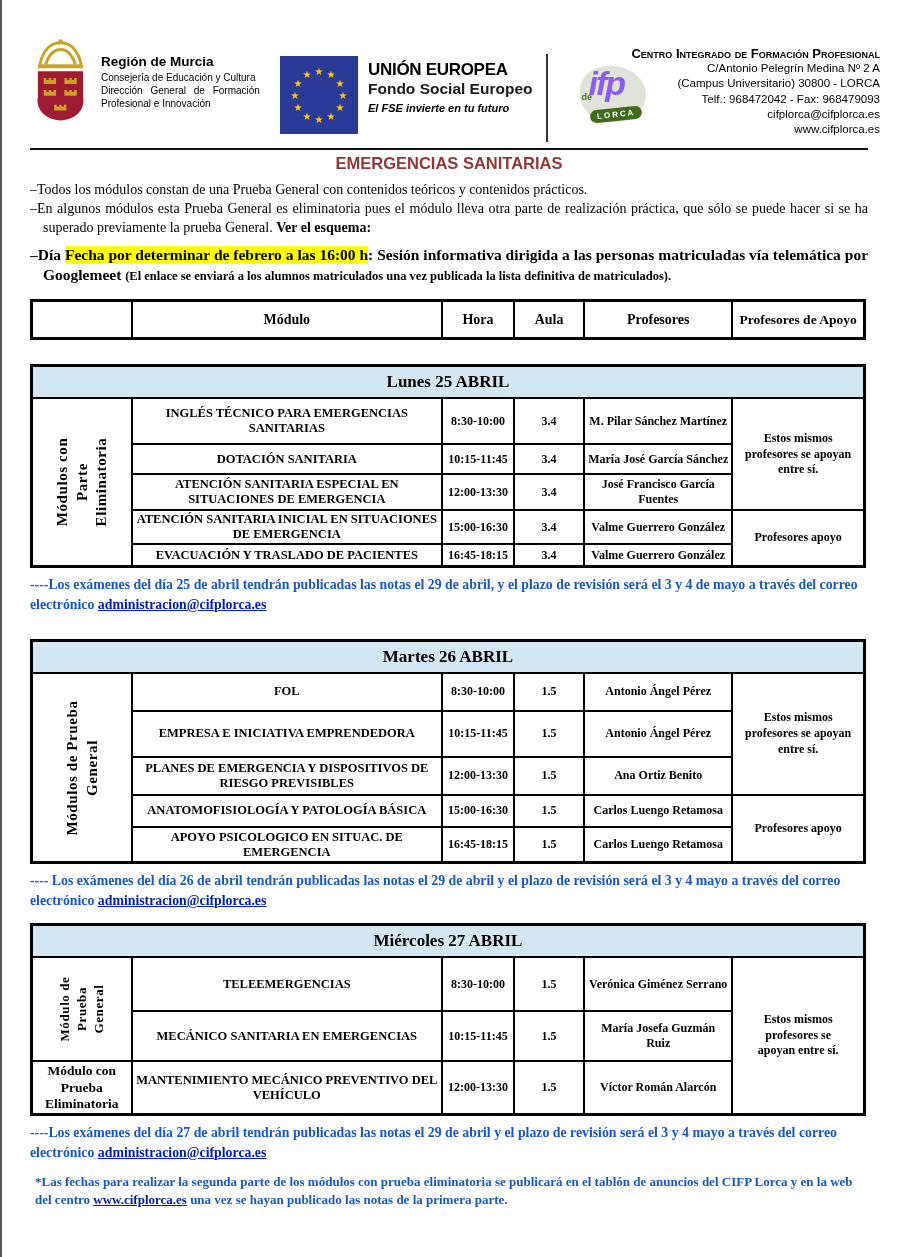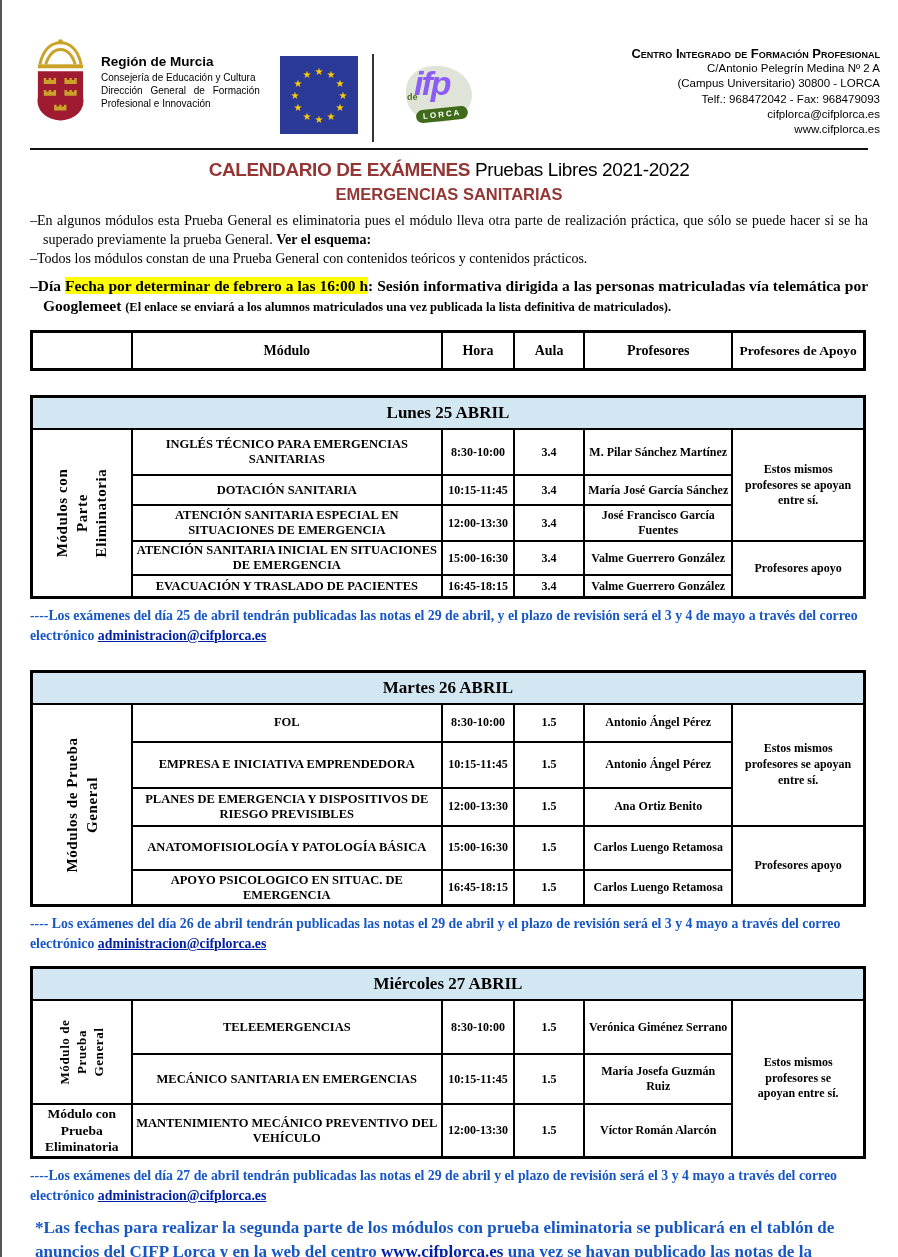--- a/index.html
+++ b/index.html
@@ -67,21 +67,21 @@
   .support.pad{padding:0 14px;}
   .rotcell{position:relative;padding:0;border-right-width:3px;}
   .rot{position:absolute;left:50%;top:50%;transform:translate(-50%,-50%) rotate(-90deg);
        white-space:pre-line;text-align:center;font-weight:bold;font-size:15px;line-height:1.3;letter-spacing:0.6px;}
   .w170{width:170px;} .w205{width:205px;} .w105{width:105px;font-size:13px;}
   .elim{font-size:13.5px;text-align:left;padding-left:4px;white-space:pre-line;line-height:1.2;border-right-width:3px;}
 
   
   .note{margin:7px 30px 0;color:#1757c4;font-weight:bold;font-size:13.8px;line-height:1.45;}
   .note a,.footer a{color:#0021a5;text-decoration:underline;font-weight:bold;}
-  .footer{margin:10px 30px 0;padding-left:5px;color:#1757c4;font-weight:bold;font-size:17px;line-height:1.4;}
+  .footer{margin:10px 30px 0;padding-left:5px;color:#1757c4;font-weight:bold;font-size:13px;line-height:1.4;}
 </style>
 </head>
 <body>
 
 <div class="page">
   <div class="edge-line"></div>
 
   <div class="hdr">
     <div class="murcia">
       <svg width="62" height="90" viewBox="0 0 62 90">
@@ -119,20 +119,25 @@
             <text x="60" y="55">★</text>
             <text x="51" y="64">★</text>
           <text x="39" y="67">★</text>
             <text x="27" y="64">★</text>
             <text x="18" y="55">★</text>
           <text x="15" y="43">★</text>
             <text x="18" y="31">★</text>
             <text x="27" y="22">★</text>
         </g>
       </svg>
+      <div class="eu-text">
+        <div class="eu-title">UNIÓN EUROPEA</div>
+        <div class="eu-sub">Fondo Social Europeo</div>
+        <div class="eu-tag">El FSE invierte en tu futuro</div>
+      </div>
     </div>
 
     <div class="vdivider"></div>
 
     <div class="cifp">
       <div class="cifp-logo">
         <div class="cifp-blob"></div>
         <div class="cifp-de">de</div>
         <div class="cifp-ifp">ifp</div>
         <div class="cifp-lorca">LORCA</div>
@@ -141,28 +146,25 @@
       <div class="cifp-line">C/Antonio Pelegrín Medina Nº 2 A</div>
       <div class="cifp-line">(Campus Universitario) 30800 - LORCA</div>
       <div class="cifp-line">Telf.: 968472042 - Fax: 968479093</div>
       <div class="cifp-line">cifplorca@cifplorca.es</div>
       <div class="cifp-line">www.cifplorca.es</div>
     </div>
   </div>
 
   <div class="hrule"></div>
 
-  <div class="main-title">
-    <span class="mt-red" style="color:#943634">CALENDARIO DE EXÁMENES</span><span class="mt-black"> Pruebas Libres 2021-2022</span>
-  </div>
   <div class="subtitle" style="color:#943634">EMERGENCIAS SANITARIAS</div>
 
   <div class="bullets">
+    <div class="bullet"><span>–</span><span>Todos los módulos constan de una Prueba General con contenidos teóricos y contenidos prácticos.</span></div>
     <div class="bullet"><span>–</span><span>En algunos módulos esta Prueba General es eliminatoria pues el módulo lleva otra parte de realización práctica, que sólo se puede hacer si se ha superado previamente la prueba General. </span><b>Ver el esquema:</b></div>
-    <div class="bullet"><span>–</span><span>Todos los módulos constan de una Prueba General con contenidos teóricos y contenidos prácticos.</span></div>
     <div class="bullet session"><span>–</span><span>Día </span><span class="hl">Fecha por determinar de febrero a las 16:00 h</span><span>: Sesión informativa dirigida a las personas matriculadas vía telemática por Googlemeet </span><span class="session-small">(El enlace se enviará a los alumnos matriculados una vez publicada la lista definitiva de matriculados).</span></div>
   </div>
 
   <table class="doc-table" id="t-cols">
     <colgroup>
         <col class="c0">
         <col class="c1">
         <col class="c2">
         <col class="c3">
         <col class="c4">
@@ -264,21 +266,21 @@
       <td class="time">10:15-11:45</td>
       <td class="room">1.5</td>
       <td class="teacher vt">Antonio Ángel Pérez</td>
     </tr>
     <tr style="height:38px">
       <td class="module">PLANES DE EMERGENCIA Y DISPOSITIVOS DE RIESGO PREVISIBLES</td>
       <td class="time">12:00-13:30</td>
       <td class="room">1.5</td>
       <td class="teacher vt">Ana Ortiz Benito</td>
     </tr>
-    <tr style="height:44px">
+    <tr style="height:32px">
       <td class="module">ANATOMOFISIOLOGÍA Y PATOLOGÍA BÁSICA</td>
       <td class="time">15:00-16:30</td>
       <td class="room">1.5</td>
       <td class="teacher">Carlos Luengo Retamosa</td>
       <td rowspan="2" class="support">Profesores apoyo</td>
     </tr>
     <tr style="height:36px">
       <td class="module">APOYO PSICOLOGICO EN SITUAC. DE EMERGENCIA</td>
       <td class="time">16:45-18:15</td>
       <td class="room">1.5</td>

